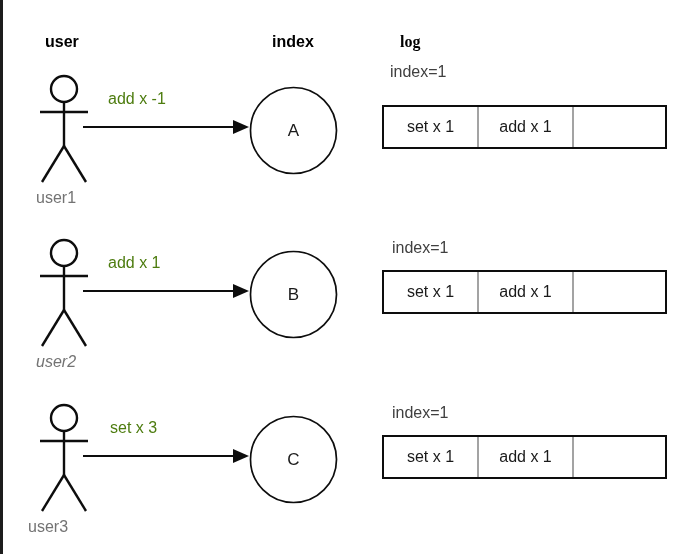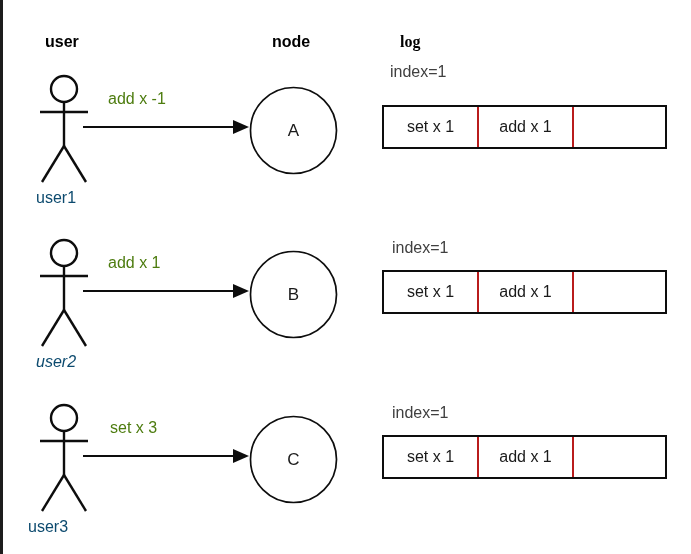--- a/index.html
+++ b/index.html
@@ -32,21 +32,21 @@
     font-size: 16px;
     font-weight: bold;
     color: #000000;
     white-space: nowrap;
     line-height: 16px;
   }
 
   .actor-label {
     position: absolute;
     font-size: 16px;
-    color: #0c4a6e;
+    color: #737373;
     white-space: nowrap;
     line-height: 16px;
   }
 
   .edge-label {
     position: absolute;
     font-size: 16px;
     color: #4d7c0f;
     white-space: nowrap;
     line-height: 16px;
@@ -92,41 +92,41 @@
 
   .log-table {
     position: absolute;
     display: flex;
     border: 2px solid #0d0d0d;
     box-sizing: border-box;
     background: #ffffff;
   }
   .log-cell {
     box-sizing: border-box;
-    border-right: 2px solid #b91c1c;
+    border-right: 2px solid #a3a3a3;
     display: flex;
     align-items: center;
     justify-content: center;
     font-size: 16px;
     color: #1a1a1a;
     white-space: nowrap;
   }
   .log-cell.last {
     border-right: none;
   }
 </style>
 </head>
 <body>
 
 <div id="canvas">
 
   <div class="edge-rule"></div>
 
   <div class="col-header" style="left:45px; top:34px;">user</div>
-  <div class="col-header" style="left:272px; top:34px;">node</div>
+  <div class="col-header" style="left:272px; top:34px;">index</div>
   <div class="col-header" style="left:400px; top:34px;font-family:Liberation Serif, serif;">log</div>
 
   <svg class="figure" style="left:36px; top:74px;" width="56" height="112" viewBox="0 0 56 112">
     <circle cx="28" cy="15" r="13"></circle>
     <line x1="28" y1="28" x2="28" y2="72"></line>
     <line x1="4" y1="38" x2="52" y2="38"></line>
     <line x1="28" y1="72" x2="6" y2="108"></line>
     <line x1="28" y1="72" x2="50" y2="108"></line>
   </svg>
   <div class="actor-label" style="left:36px; top:190px;">user1</div>

